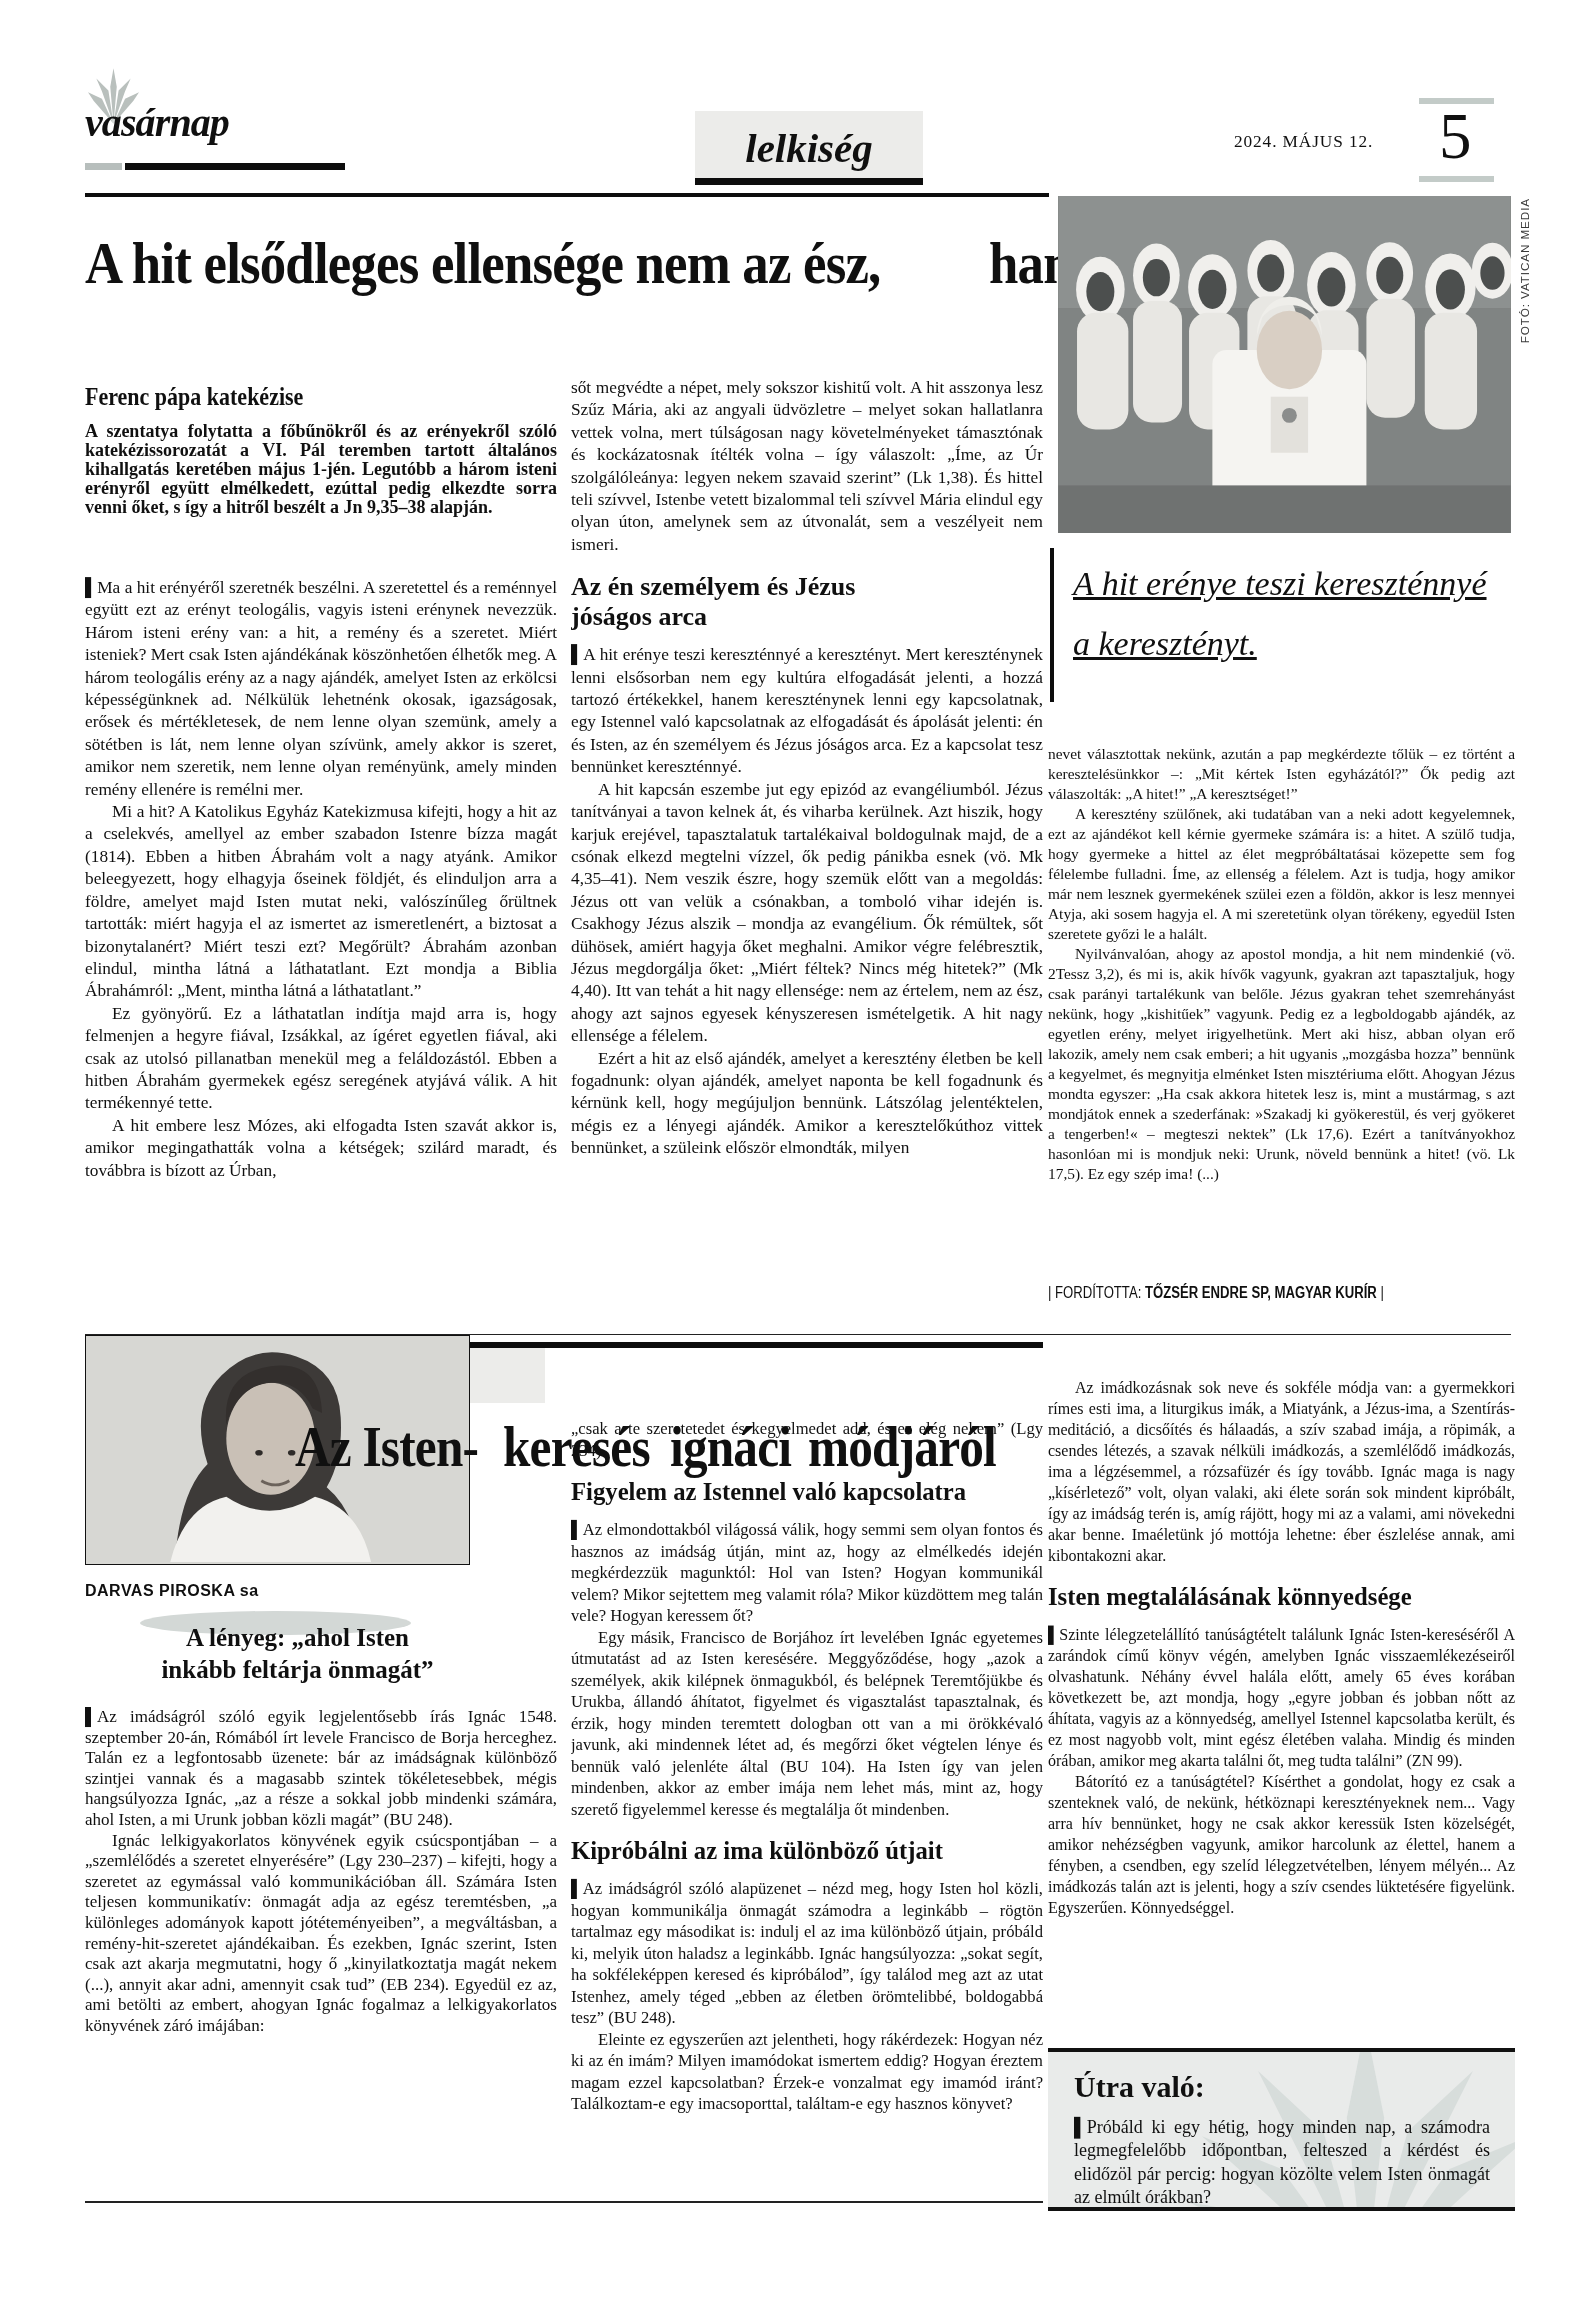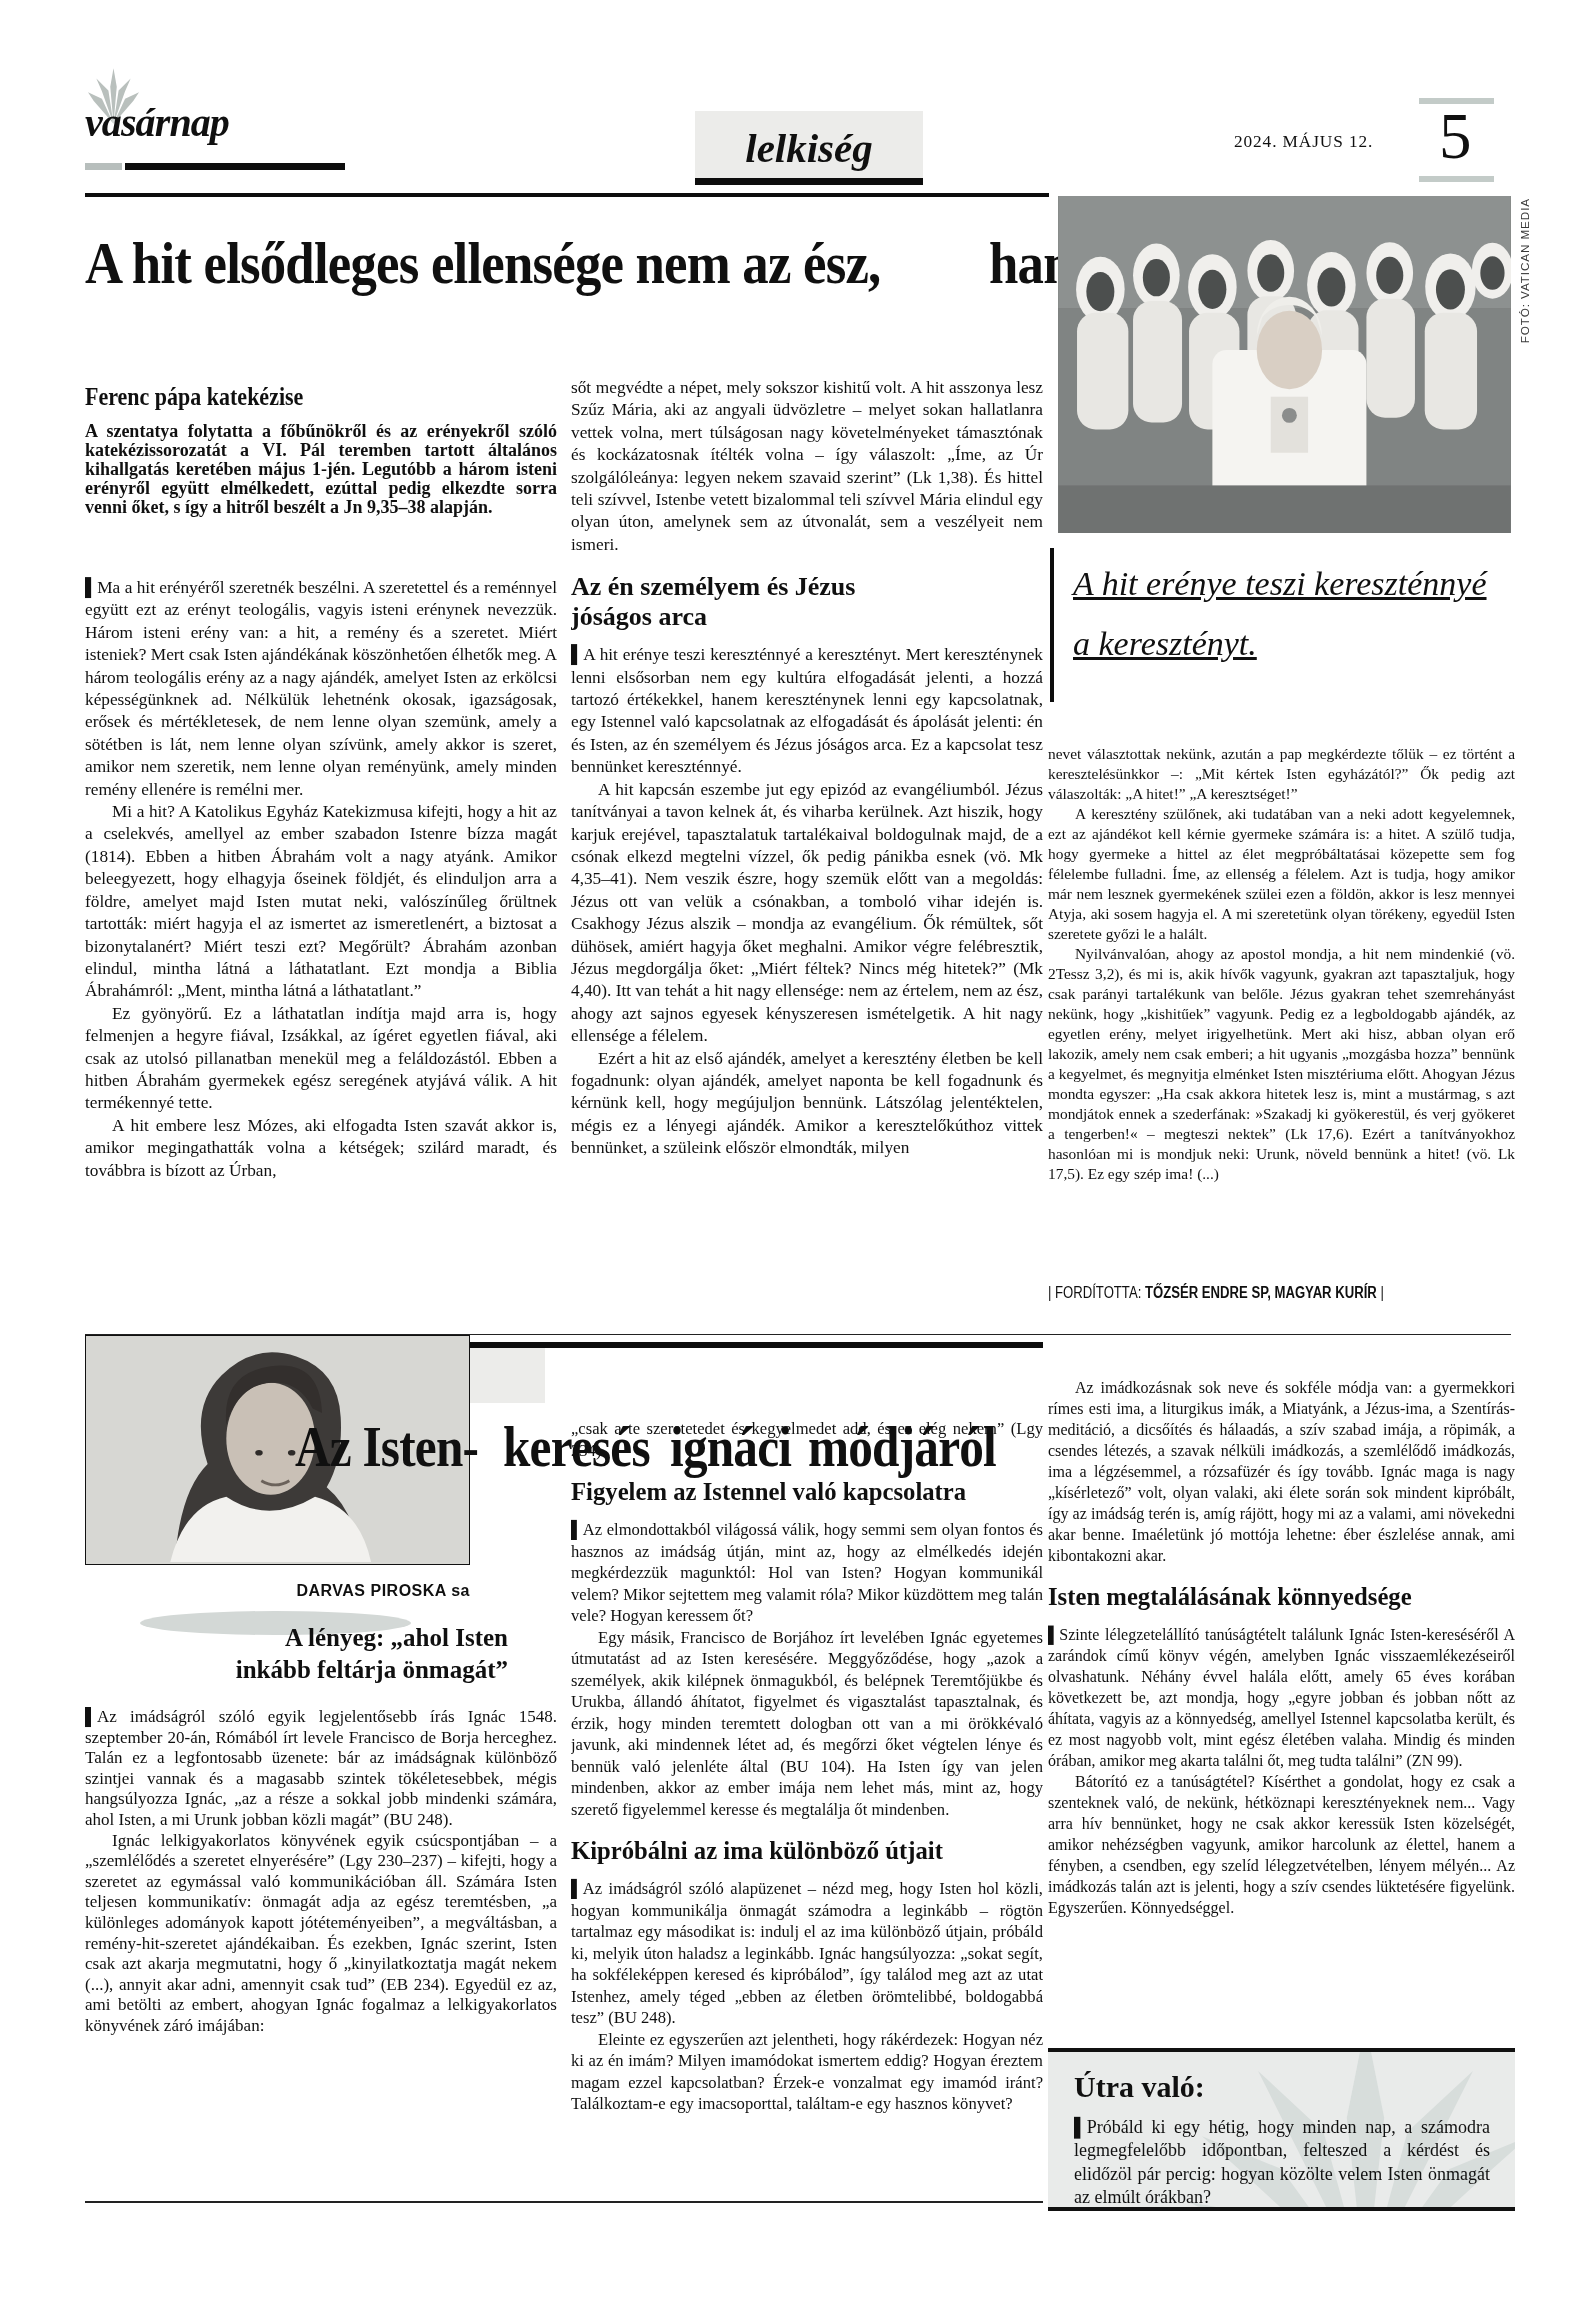--- a/index.html
+++ b/index.html
@@ -36,25 +36,25 @@
   .pq-bar{left:1050px;top:548px;width:4.2px;height:154px;background:#0d0d0d;}
   .pull-quote{left:1073px;top:554px;width:439px;font-style:italic;font-size:34px;line-height:60px;text-decoration:underline;}
   .credit{left:1048px;top:1284px;width:472px;font-family:"Liberation Sans",sans-serif;font-size:16px;}
   .credit .nm{font-weight:700;}
   .divider{left:85px;top:1334px;width:1426px;height:1.4px;background:#222;}
   
   .label-bar{left:280px;top:1342px;width:763px;height:6px;background:#0d0d0d;}
   .label-strip{left:280px;top:1348px;width:265px;height:55px;background:#ececea;}
   .label-text{left:299px;top:1354px;font-style:italic;font-weight:700;font-size:31px;}
   .photo-portrait{left:85px;top:1335px;width:385px;height:230px;background:#d8d8d4;border:1.9px solid #111;box-sizing:border-box;}
-  .portrait-caption{left:85px;top:1582px;width:385px;text-align:right;
+  .portrait-caption{left:85px;top:1582px;width:385px;text-align:left;
                     font-family:"Liberation Sans",sans-serif;font-weight:700;font-size:16px;letter-spacing:0.5px;}
   .caption-shadow{left:140px;top:1611px;width:271px;height:24px;background:#d3d8d6;border-radius:50%;}
   .hl2{left:295px;font-weight:700;font-size:56px;line-height:1;letter-spacing:-0.9px;}
-  .subhead{left:87px;top:1622px;width:421px;font-weight:700;font-size:25px;line-height:32px;text-align:right;}
+  .subhead{left:87px;top:1622px;width:421px;font-weight:700;font-size:25px;line-height:32px;text-align:center;}
   .col1b{left:85px;top:1707px;width:472px;height:489px;font-size:17px;line-height:20.6px;overflow:hidden;}
   .col2b{left:571px;top:1418px;width:472px;height:836px;font-size:16.6px;line-height:21.5px;overflow:hidden;}
   .col3b{left:1048px;top:1377px;width:467px;height:664px;font-size:16px;line-height:21px;overflow:hidden;}
   .frag{margin:0 0 0 0;}
   .footer-rule{left:85px;top:2201px;width:958px;height:1.9px;background:#222;}
   
   .box{left:1048px;top:2048px;width:467px;height:163px;background:#e9ebea;
        border-top:4.2px solid #111;border-bottom:4.2px solid #111;box-sizing:border-box;overflow:hidden;}
   .box-title{position:absolute;left:26px;top:18px;font-weight:700;font-size:30px;}
   .box-body{position:absolute;left:26px;top:64px;width:416px;font-size:18px;line-height:23.4px;text-align:justify;}

